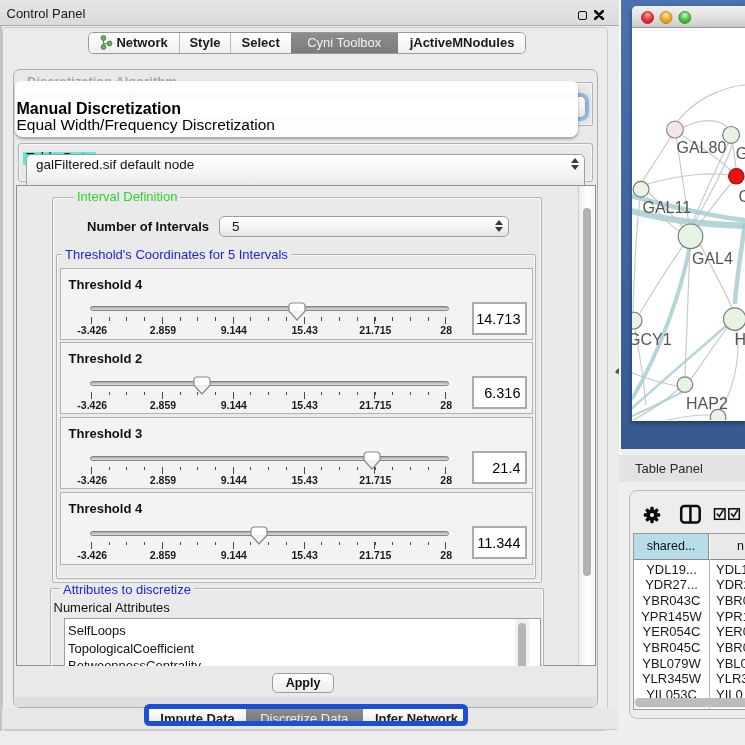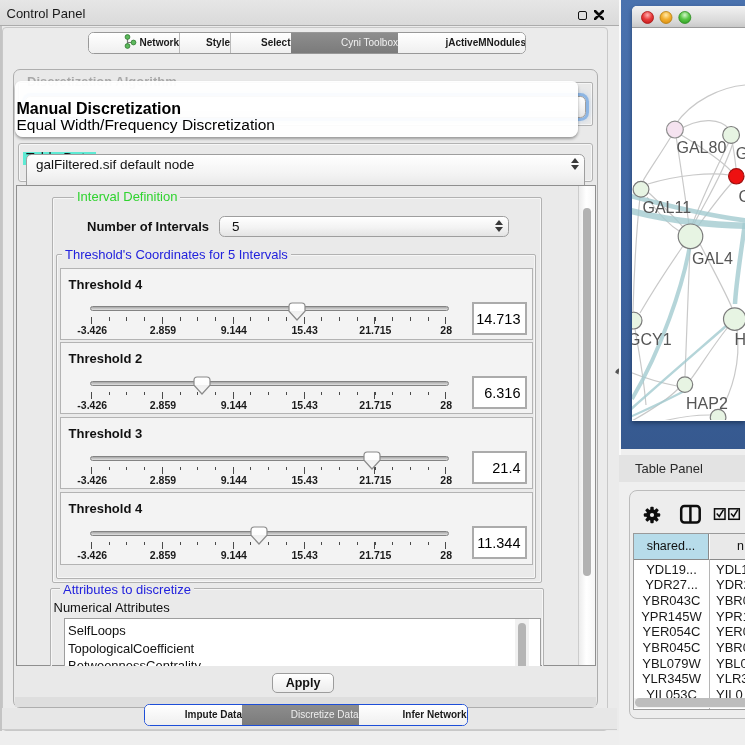--- a/index.html
+++ b/index.html
@@ -14,21 +14,21 @@
 .group{position:absolute;border:1px solid #b2b2b2;border-radius:2px;box-shadow:inset 0 0 0 1px #f6f6f6}
 .gtitle{position:absolute;font-size:13px;background:#eaeaea;padding:0 3px;white-space:nowrap;line-height:13px}
 .tpanel{position:absolute;left:59.5px;width:473.5px;height:72.4px;background:#f3f3f3;border:1px solid #b3b3b3}
 .tpanel .ttl{position:absolute;left:8px;top:8px;font-size:13px;font-weight:bold;color:#111}
 .track{position:absolute;left:29px;top:37.5px;width:359px;height:5px;border:1px solid #838383;border-radius:3px;background:linear-gradient(180deg,#a6a6a6,#e2e2e2)}
 .ticksminor{position:absolute;left:30.7px;top:48.5px;width:356px;height:3.5px;background:repeating-linear-gradient(90deg,#4a4a4a 0,#4a4a4a 1px,transparent 1px,transparent 17.72px)}
 .ticksmajor{position:absolute;left:30.7px;top:48.5px;width:356px;height:7px;background:repeating-linear-gradient(90deg,#4a4a4a 0,#4a4a4a 1px,transparent 1px,transparent 70.86px)}
 .slbl{position:absolute;top:55.5px;transform:translateX(-50%);font-size:10.5px;font-weight:bold;color:#1a1a1a}
 .thumb{position:absolute;top:33px}
 .vbox{position:absolute;left:411px;top:33px;width:55px;height:33px;background:#fff;border:2px solid #ababab;font-size:14.5px;color:#000;text-align:right;padding:7px 4px 0 0}
-.seg{display:inline-block;height:100%;text-align:right;font-size:10px;font-weight:bold;color:#1a1a1a;vertical-align:top}
+.seg{display:inline-block;height:100%;text-align:center;font-size:13px;font-weight:bold;color:#1a1a1a;vertical-align:top}
 </style>
 </head>
 <body>
 <div id="root">
 
 <div class="abs" style="left:0;top:0;width:619px;height:745px;background:#ebebeb;border-left:2px solid #c4c4c4"></div>
 <div class="abs" style="left:0;top:0;width:619px;height:26px;background:linear-gradient(180deg,#e6e6e6,#dadada);border-bottom:1px solid #ababab"></div>
 <div class="abs" style="left:6.5px;top:0;height:26px;line-height:27px;font-size:13px;color:#1a1a1a">Control Panel</div>
 <div class="abs" style="left:577.5px;top:10.5px;width:9px;height:9px;border:1.6px solid #111;border-radius:2px"></div>
 <svg class="abs" style="left:594px;top:10px" width="10" height="10" viewBox="0 0 10 10">
@@ -171,21 +171,21 @@
 <div class="gtitle" style="left:60px;top:582.5px;color:#2222dd;background:#eaeaea">Attributes to discretize</div>
 <div class="abs" style="left:53.5px;top:600px;font-size:13px;font-weight:normal;color:#111">Numerical Attributes</div>
 <div class="abs" style="left:64px;top:618px;width:477px;height:48px;background:#fff;border:1px solid #9e9e9e;border-bottom:none;overflow:hidden">
   <div style="position:absolute;left:3px;top:3px;font-size:13px;color:#111;line-height:17.6px">SelfLoops<br>TopologicalCoefficient<br>BetweennessCentrality</div>
   <div style="position:absolute;right:11.5px;top:0;width:14px;height:48px;background:#f1f1f1"></div>
   <div style="position:absolute;right:14px;top:4px;width:8.5px;height:44px;background:#b5b5b5;border-radius:4px 4px 0 0"></div>
 </div>
 
 <div class="abs" style="left:272px;top:672.5px;width:62px;height:20.5px;border:1px solid #9c9c9c;border-radius:5px;background:linear-gradient(180deg,#ffffff,#ececec);text-align:center;line-height:19px;font-size:12.5px;font-weight:bold;color:#111">Apply</div>
 
-<div class="abs" style="left:144px;top:704px;width:323.5px;height:21.5px;background:#fff;border:1px solid #1d4ed8;border-radius:5.5px;overflow:hidden;white-space:nowrap">
+<div class="abs" style="left:144px;top:704px;width:323.5px;height:21.5px;background:#fff;border:5px solid #1d4ed8;border-radius:5.5px;overflow:hidden;white-space:nowrap">
 <div class="seg" style="width:97px;line-height:20px;background:linear-gradient(180deg,#ffffff,#efefef);color:#1a1a1a">Impute Data</div><div class="seg" style="width:116.5px;line-height:20px;background:linear-gradient(180deg,#8d8d8d,#7b7b7b);color:#eeeeee;font-weight:normal">Discretize Data</div><div class="seg" style="width:108px;line-height:20px;background:linear-gradient(180deg,#ffffff,#efefef);color:#1a1a1a">Infer Network</div>
 </div>
 
 <div class="abs" style="left:15px;top:81px;width:563px;height:56px;background:rgba(255,255,255,0.95);border-radius:6px 6px 8px 8px;box-shadow:0 2px 3px rgba(0,0,0,0.35)">
   <div style="position:absolute;left:1.5px;top:19px;font-size:16px;font-weight:bold;color:#000">Manual Discretization</div>
   <div style="position:absolute;left:1.5px;top:34.5px;font-size:15.5px;color:#000">Equal Width/Frequency Discretization</div>
 </div>
 
 <div class="abs" style="left:619px;top:0;width:126px;height:745px;background:#efefef"></div>
 <div class="abs" style="left:619px;top:0;width:2px;height:455px;background:#fafafa"></div>

